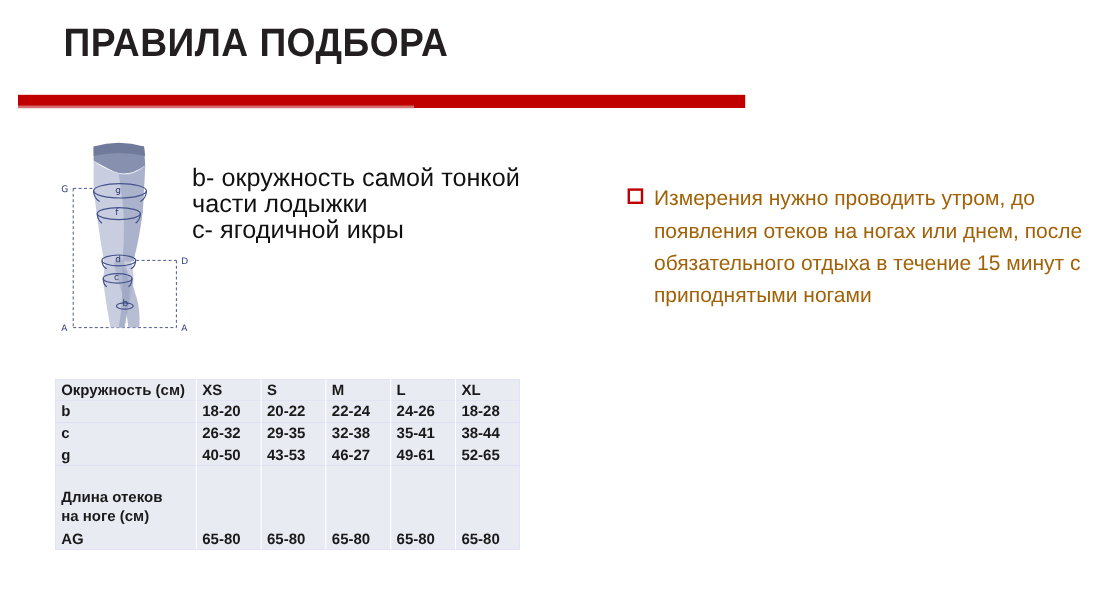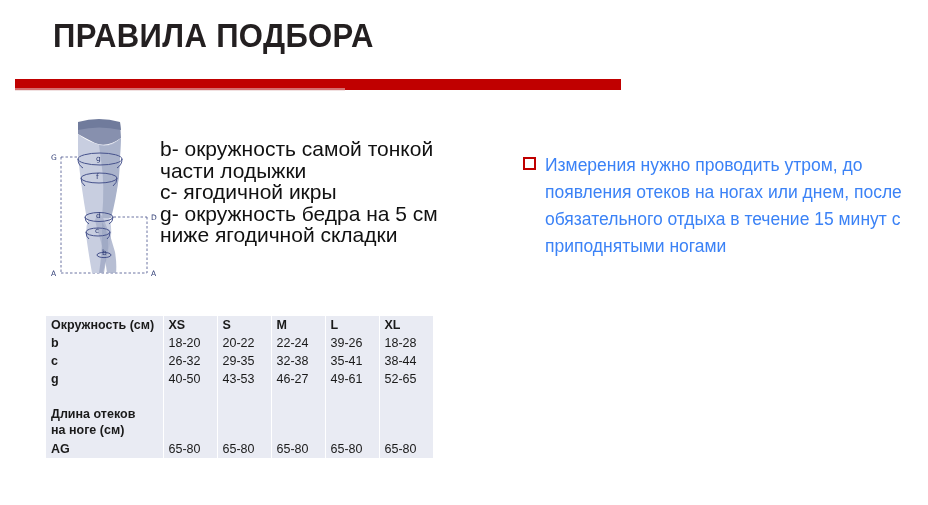--- a/index.html
+++ b/index.html
@@ -94,21 +94,21 @@
     border: 2.5px solid #c00000;
     background: #ffffff;
     margin-top: 5px;
     margin-right: 9px;
     box-sizing: border-box;
   }
   #note-text {
     flex: 1 1 auto;
     font-size: 17.5px;
     line-height: 27px;
-    color: #3b82f6;
+    color: #a16207;
   }
 
   
   #size-table {
     position: absolute;
     left: 31px;
     top: 316px;
     width: 387px;
     border-collapse: collapse;
     background: #c4b5fd;
@@ -116,21 +116,21 @@
     font-size: 12.5px;
     color: #1a1a1a;
   }
   #size-table td, #size-table th {
     background: #e9ebf3;
     border-right: 1.5px solid #ffffff;
     border-bottom: 0;
     padding: 1px 0 1px 5px;
     text-align: left;
     vertical-align: top;
-    font-weight: normal;
+    font-weight: bold;
     line-height: 16px;
     height: 16px;
   }
   #size-table td:last-child, #size-table th:last-child {
     border-right: 0;
   }
   #size-table .rowhead {
     font-weight: bold;
   }
   #size-table thead th {
@@ -223,21 +223,20 @@
         <text x="104" y="104">D</text>
         <text x="4" y="160">A</text>
         <text x="104" y="160">A</text>
       </g>
     </svg>
   </div>
 
   <div id="measure-key">
     <div class="key-line">b- окружность самой тонкой части лодыжки</div>
     <div class="key-line">c- ягодичной икры</div>
-    <div class="key-line">g- окружность бедра на 5 см ниже ягодичной складки</div>
   </div>
 
   <div id="note-block">
     <span id="note-bullet"></span>
     <span id="note-text">Измерения нужно проводить утром, до появления отеков на ногах или днем, после обязательного отдыха в течение 15 минут с приподнятыми ногами</span>
   </div>
 
   <table id="size-table">
     <colgroup>
       <col class="c0">
@@ -256,21 +255,21 @@
         <th>L</th>
         <th>XL</th>
       </tr>
     </thead>
     <tbody>
       <tr>
         <td class="rowhead">b</td>
         <td>18-20</td>
         <td>20-22</td>
         <td>22-24</td>
-        <td>39-26</td>
+        <td>24-26</td>
         <td>18-28</td>
       </tr>
       <tr>
         <td class="rowhead">c</td>
         <td>26-32</td>
         <td>29-35</td>
         <td>32-38</td>
         <td>35-41</td>
         <td>38-44</td>
       </tr>

